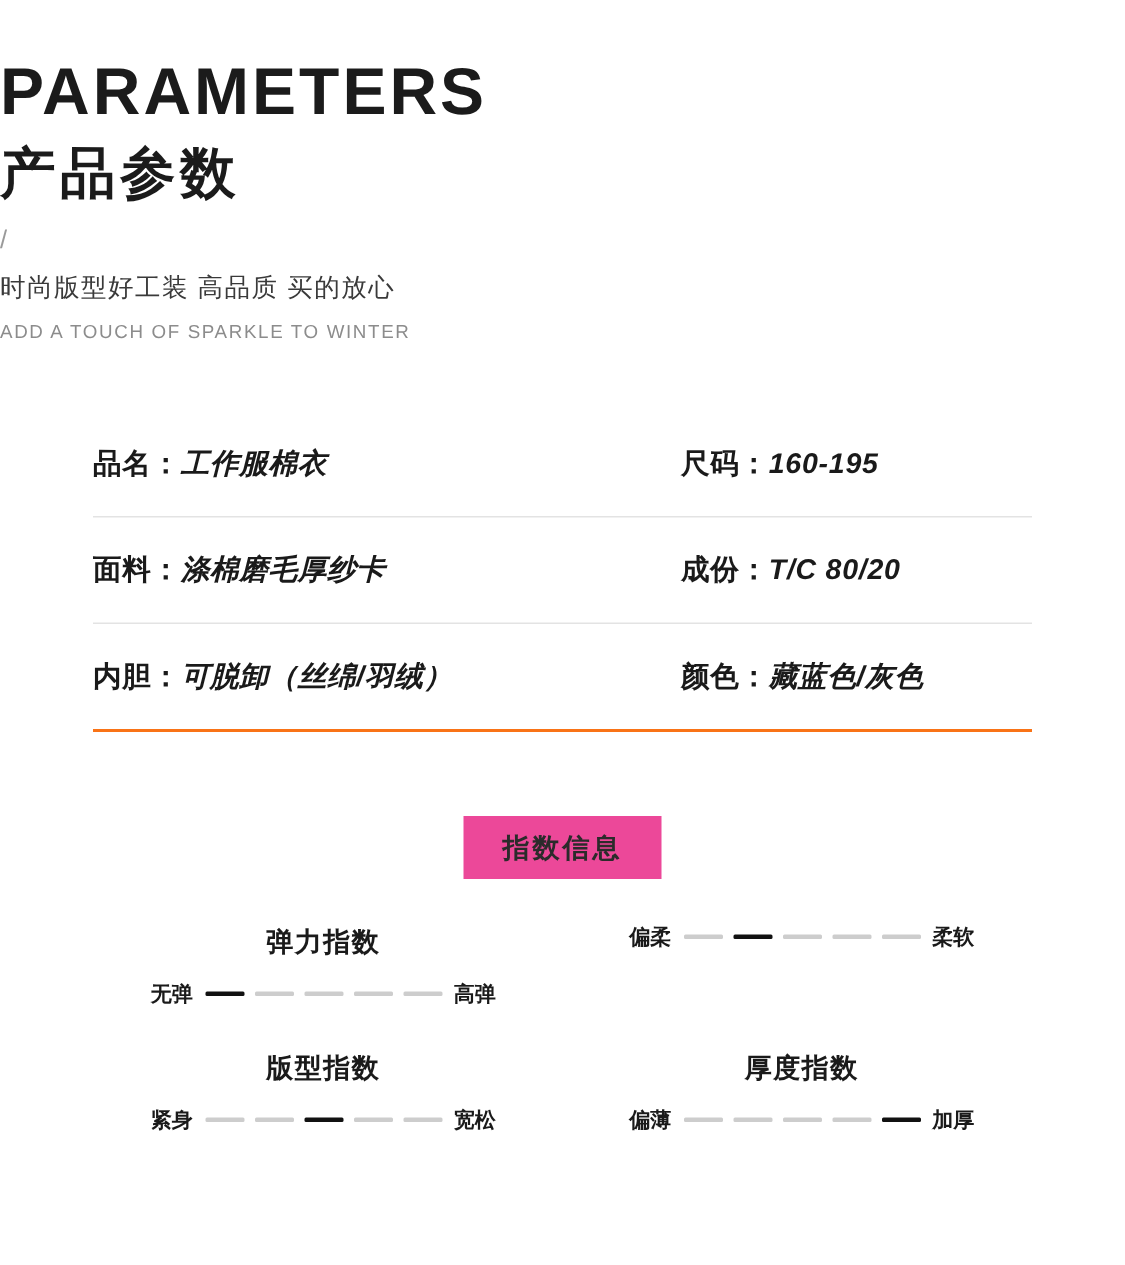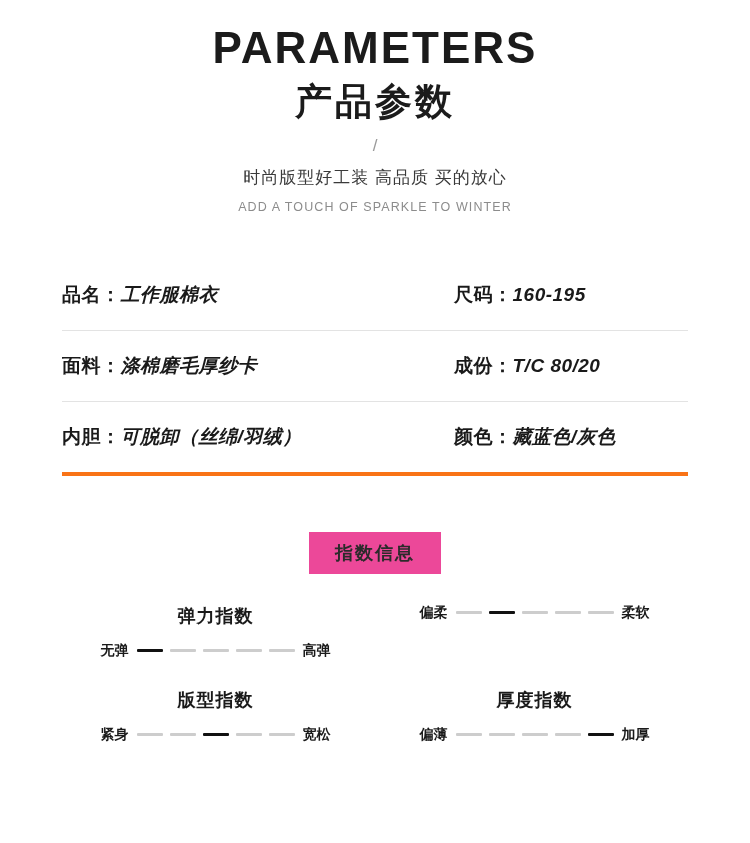--- a/index.html
+++ b/index.html
@@ -16,22 +16,21 @@
   }
   .page {
     position: relative;
     width: 750px;
     height: 843px;
     box-sizing: border-box;
   }
 
   
   .header {
-    text-align: center;
-    padding-top: 24px;
+    padding-top: 38px;
   }
   .title-en {
     font-size: 44px;
     font-weight: bold;
     letter-spacing: 2px;
     color: #1b1b1b;
     line-height: 1.1;
   }
   .title-cn {
     font-size: 37px;
@@ -64,21 +63,21 @@
   .specs {
     margin: 46px 62px 0 62px;
   }
   .spec-row {
     display: flex;
     align-items: center;
     height: 70px;
     border-bottom: 1px solid #e3e3e3;
   }
   .spec-row:last-child {
-    border-bottom: 4px solid #f97316;
+    border-bottom: 2px solid #f97316;
     text-align: right;
   }
   .spec-cell {
     display: flex;
     align-items: baseline;
     font-size: 19px;
     font-weight: bold;
     color: #1a1a1a;
     letter-spacing: 0.5px;
   }

